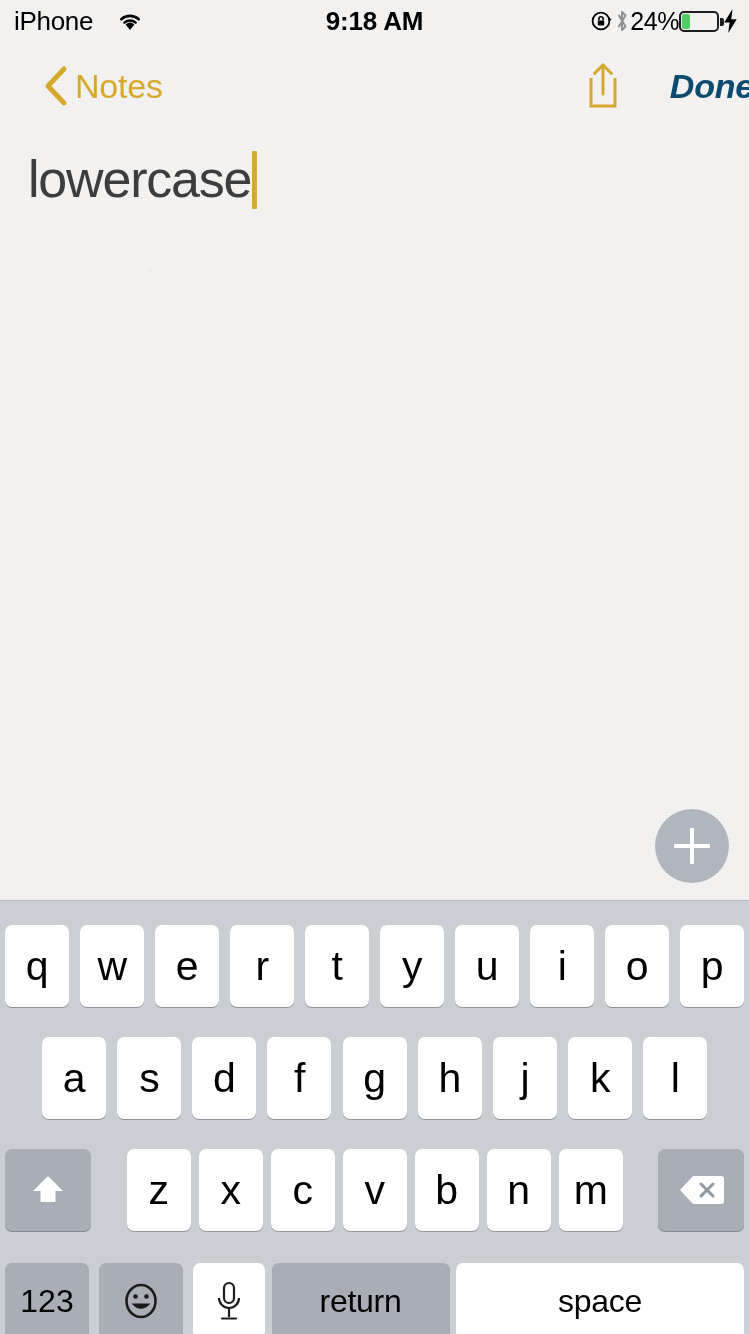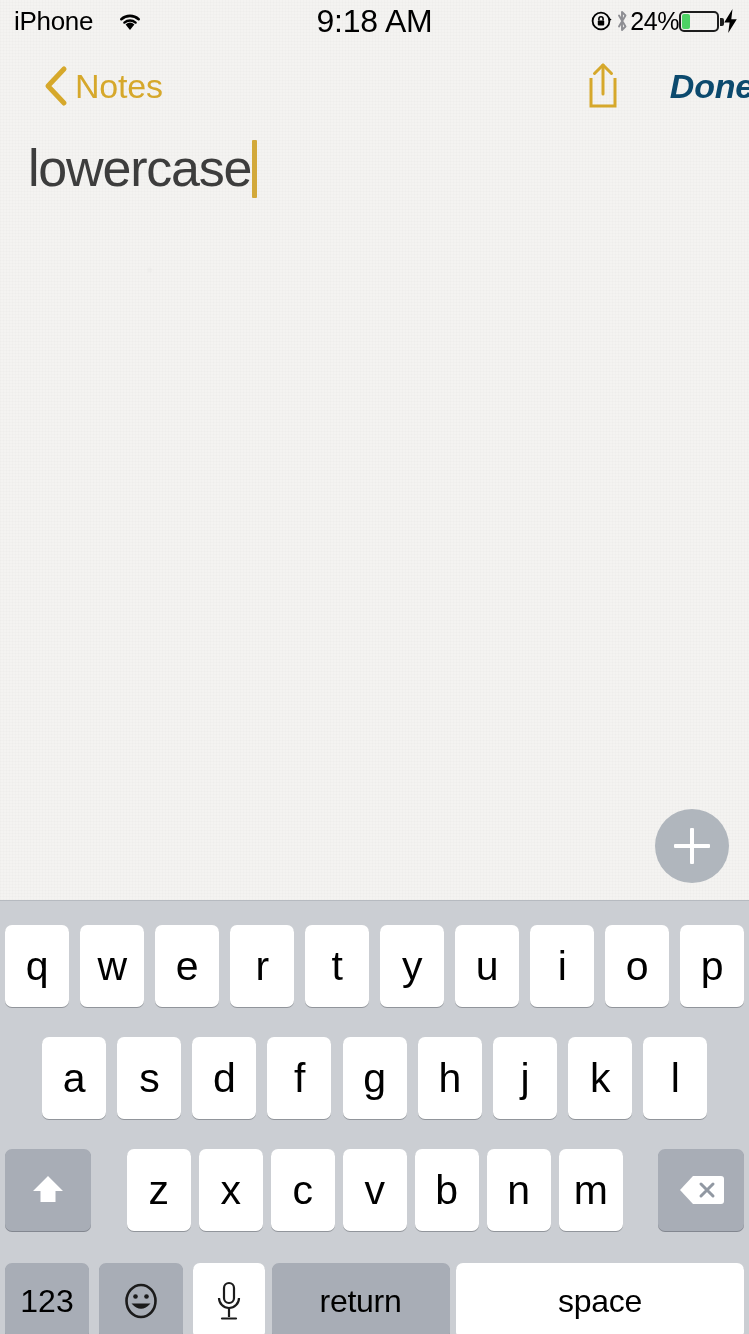--- a/index.html
+++ b/index.html
@@ -23,21 +23,21 @@
   }
 
   
   .statusbar {
     position:absolute; left:0; top:0; width:749px; height:42px;
     display:flex; align-items:center; color:#000;
   }
   .sb-left { position:absolute; left:14px; top:0; height:42px; display:flex; align-items:center; gap:24px; }
   .sb-carrier { font-size:26px; letter-spacing:-0.3px; }
   .sb-center { position:absolute; left:0; right:0; top:0; height:42px; display:flex; align-items:center; justify-content:center; }
-  .sb-time { font-size:32px; font-weight:normal; letter-spacing:-0.2px; }
+  .sb-time { font-size:26px; font-weight:bold; letter-spacing:-0.2px; }
   .sb-right { position:absolute; right:10px; top:0; height:42px; display:flex; align-items:center; }
   .sb-pct { font-size:25px; letter-spacing:-0.4px; }
 
   .wifi { display:inline-block; width:26px; height:20px; position:relative; }
 
   
   .battery { position:relative; width:44px; height:21px; }
   .batt-body { position:absolute; left:0; top:0; width:40px; height:21px; border:2px solid #1d1d1d; border-radius:5px; }
   .batt-fill { position:absolute; left:3px; top:3px; height:15px; background:#4cd264; border-radius:2px; }
   .batt-cap { position:absolute; left:41px; top:7px; width:4px; height:8px; background:#1d1d1d; border-radius:0 2px 2px 0; }
@@ -50,21 +50,21 @@
   .nav-back {
     position:absolute; left:18px; top:6px; height:64px;
     display:flex; align-items:center; gap:6px; color:#d6a82b; cursor:pointer;
   }
   .nav-back-label { font-size:34px; letter-spacing:-0.2px; }
   .nav-right { position:absolute; right:20px; top:6px; height:64px; display:flex; align-items:center; gap:46px; }
   .share-icon { width:42px; height:50px; position:relative; cursor:pointer; }
   .nav-done { font-size:34px; font-weight:bold; color:#0c4a6e; cursor:pointer; letter-spacing:-0.2px;font-style:italic; }
 
   
-  .note-body { position:absolute; left:0; top:122px; width:680px; height:770px; }
+  .note-body { position:absolute; left:0; top:133px; width:680px; height:770px; }
   .note-line { position:absolute; left:28px; top:18px; display:flex; align-items:center; }
   .note-text {
     font-size:52px; color:#3d3d3d; letter-spacing:-1.2px; line-height:1.1;
     white-space:pre;
   }
   .caret {
     width:5px; height:58px; background:#d3a93a; margin-left:1px; border-radius:1px;
   }
 
   

